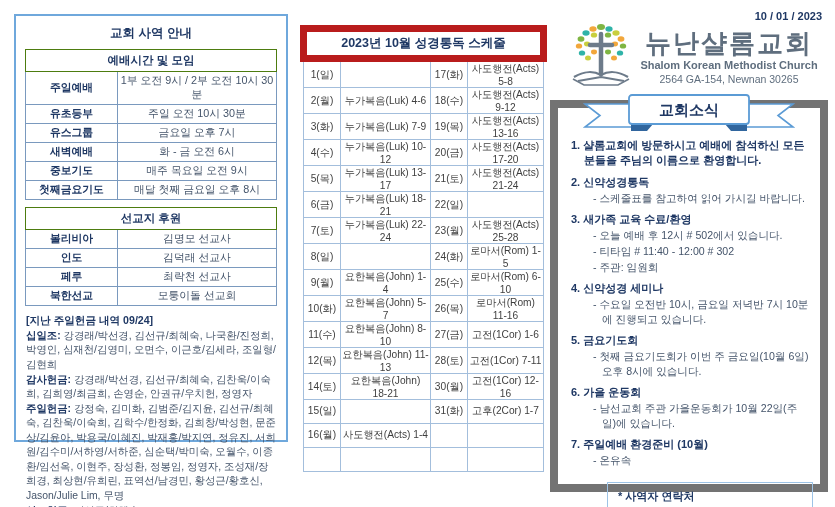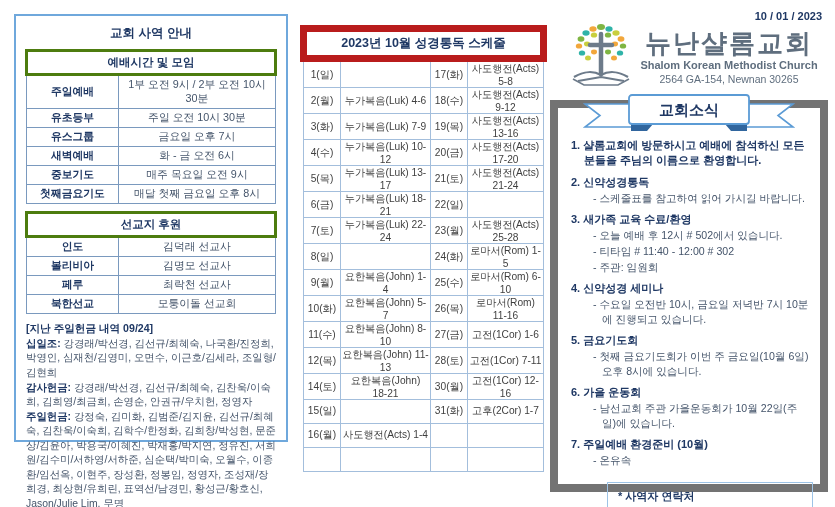--- a/index.html
+++ b/index.html
@@ -13,21 +13,21 @@
   .left-panel {
     position:absolute; left:14px; top:14px; width:274px; height:428px;
     border:2px solid #6FA8DC; background:#fff;
   }
   .panel-title {
     text-align:center; font-weight:bold; color:#1F3864;
     font-size:12.5px; margin-top:9px;
   }
   table.info { border-collapse:collapse; margin:7px auto 0; width:252px; }
   table.info th.section {
-    border:3px solid #4d7c0f; font-size:11.5px; font-weight:bold;
+    border:1px solid #4d7c0f; font-size:11.5px; font-weight:bold;
     color:#1F3864; padding:3px 0; text-align:center;
   }
   table.info td { border:1px solid #7A99BE; padding:2px 2px; font-size:10.8px; height:19px; }
   table.info td.lbl { width:92px; font-weight:bold; color:#1F3864; text-align:center; }
   table.info td.val { text-align:center; color:#44546A; }
 
   .offering { margin:7px 9px 0 10px; font-size:10.4px; color:#44546A; line-height:1.4; }
   .offering .head { font-weight:bold; color:#1F3864; font-size:10.6px; margin:0 0 1px; }
   .offering p { margin:0; }
   .offering b { color:#1F3864; }
@@ -128,26 +128,26 @@
     </table>
 
     <table class="info">
       <thead>
         <tr>
           <th class="section" colspan="2">선교지 후원</th>
         </tr>
       </thead>
       <tbody id="mission-body">
           <tr>
+            <td class="lbl">볼리비아</td>
+            <td class="val">김명모 선교사</td>
+          </tr>
+          <tr>
             <td class="lbl">인도</td>
             <td class="val">김덕래 선교사</td>
-          </tr>
-          <tr>
-            <td class="lbl">볼리비아</td>
-            <td class="val">김명모 선교사</td>
           </tr>
           <tr>
             <td class="lbl">페루</td>
             <td class="val">최락천 선교사</td>
           </tr>
           <tr>
             <td class="lbl">북한선교</td>
             <td class="val">모퉁이돌 선교회</td>
           </tr>
         </tbody>

